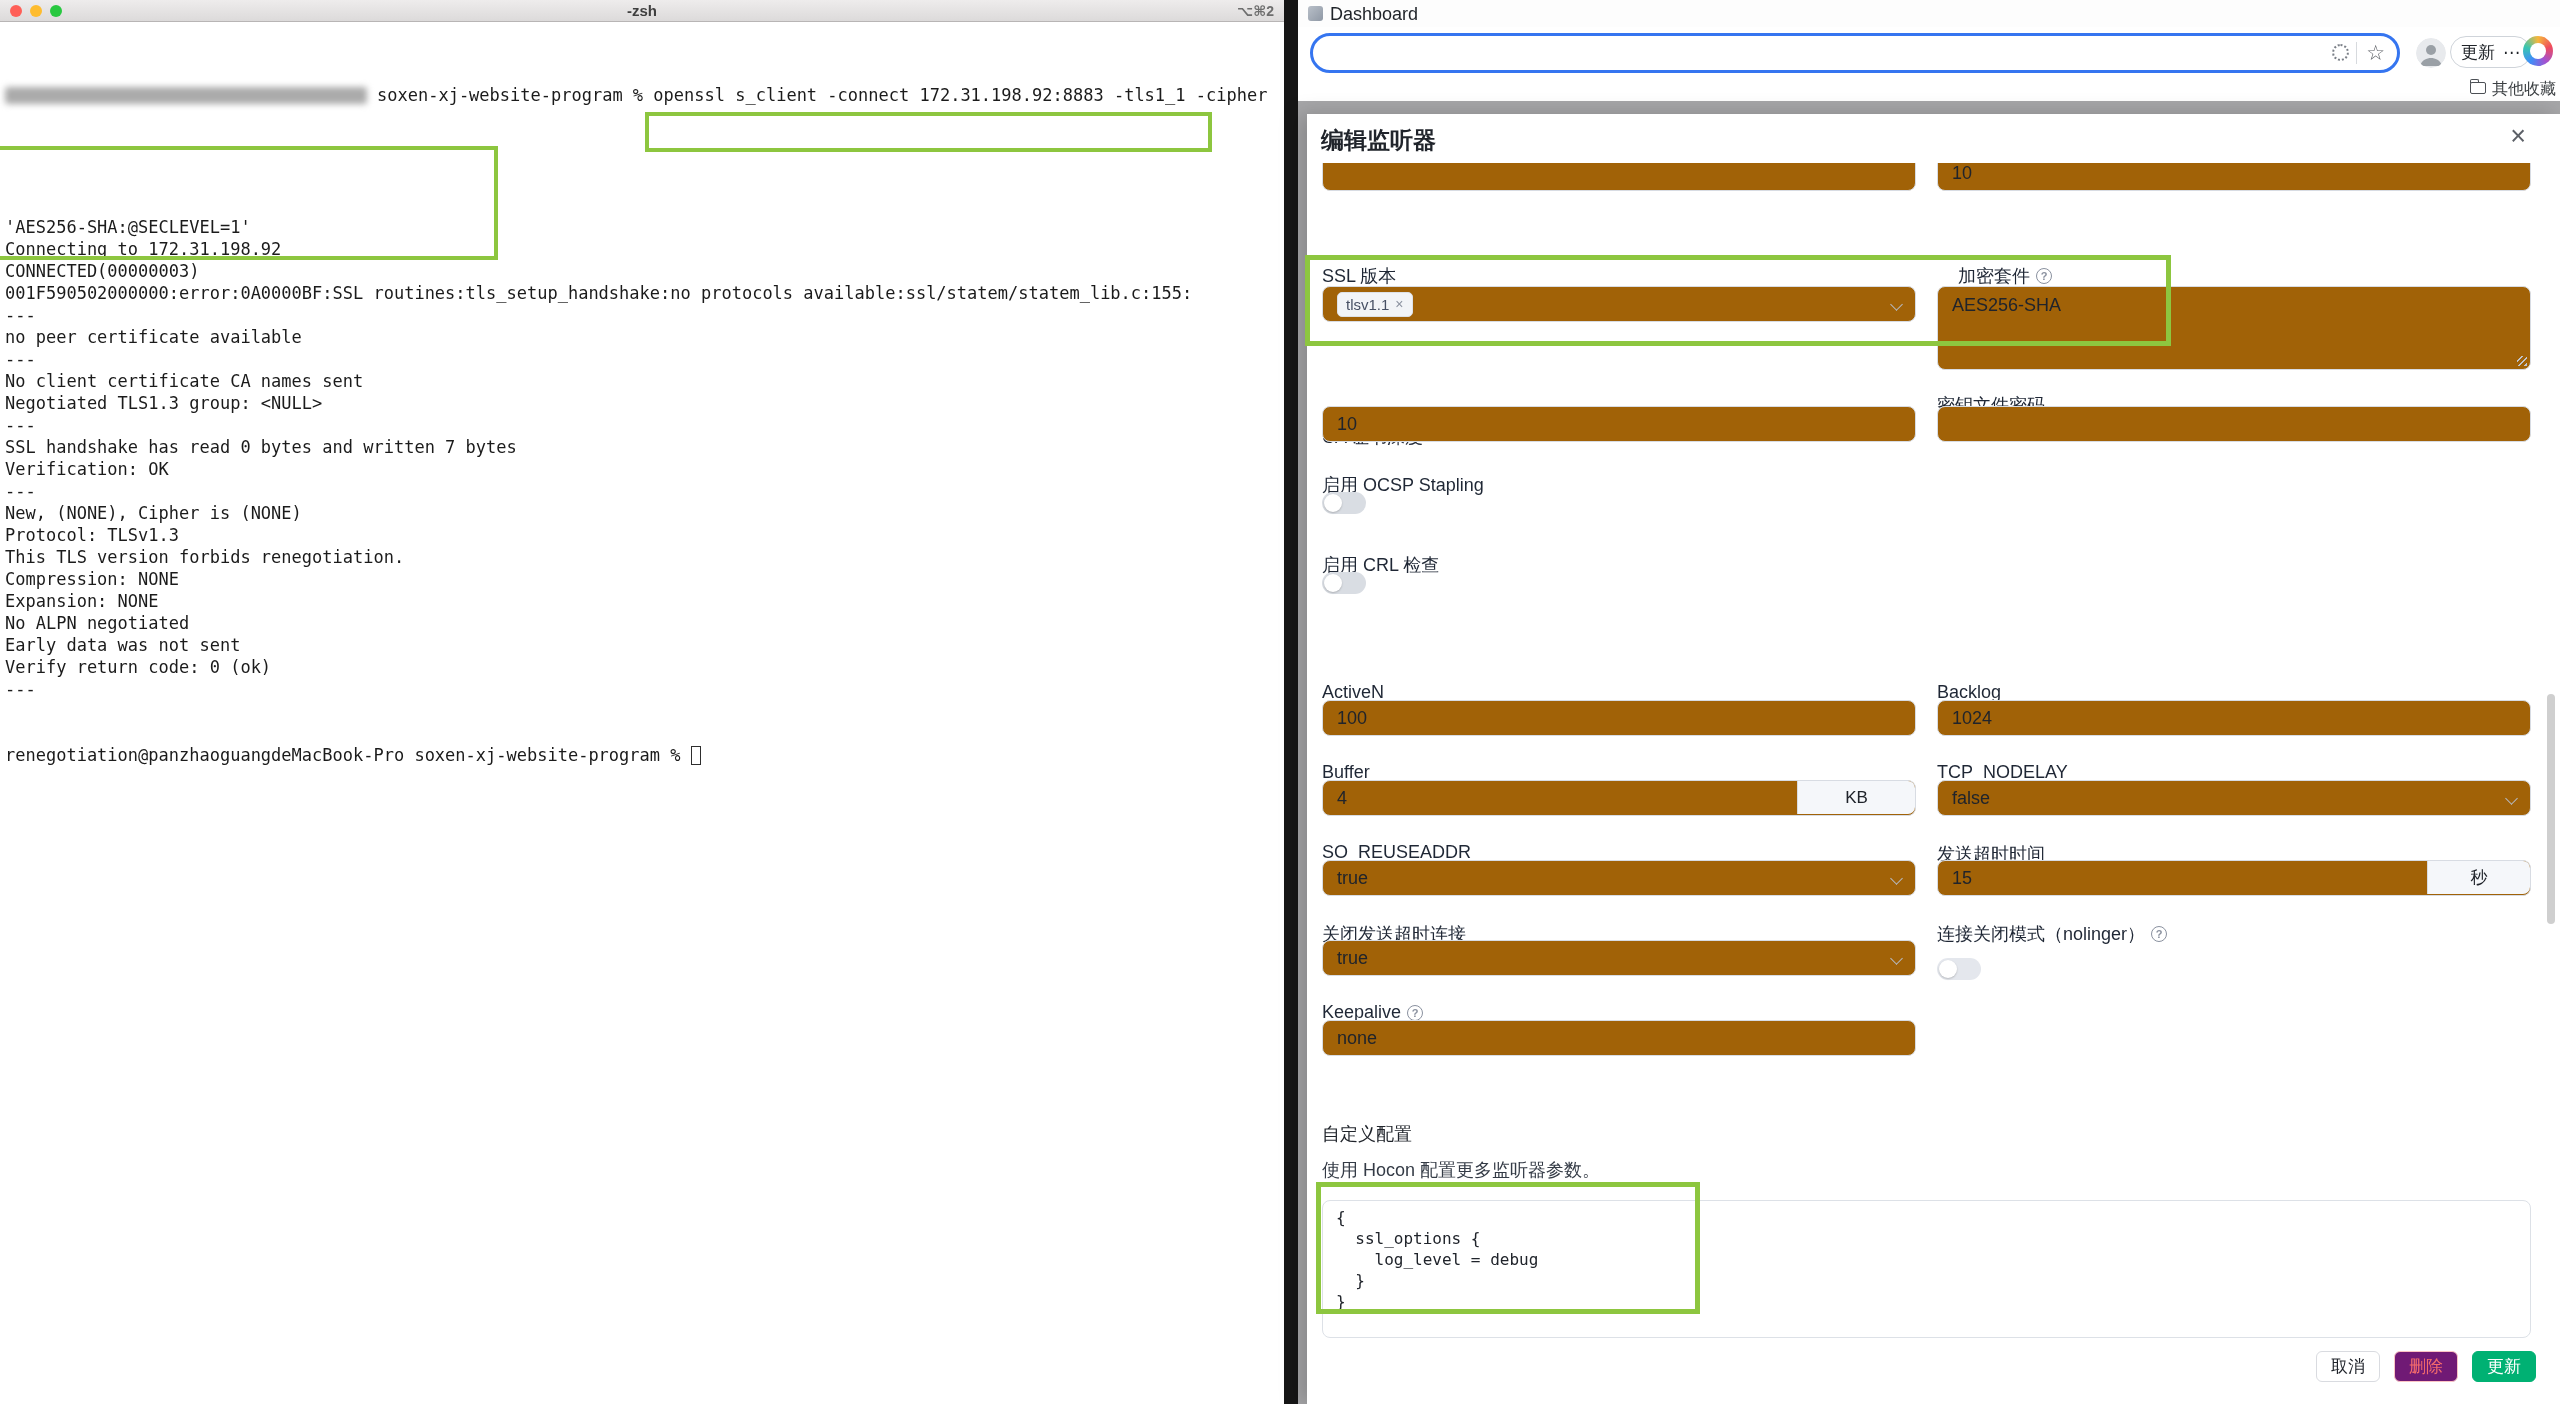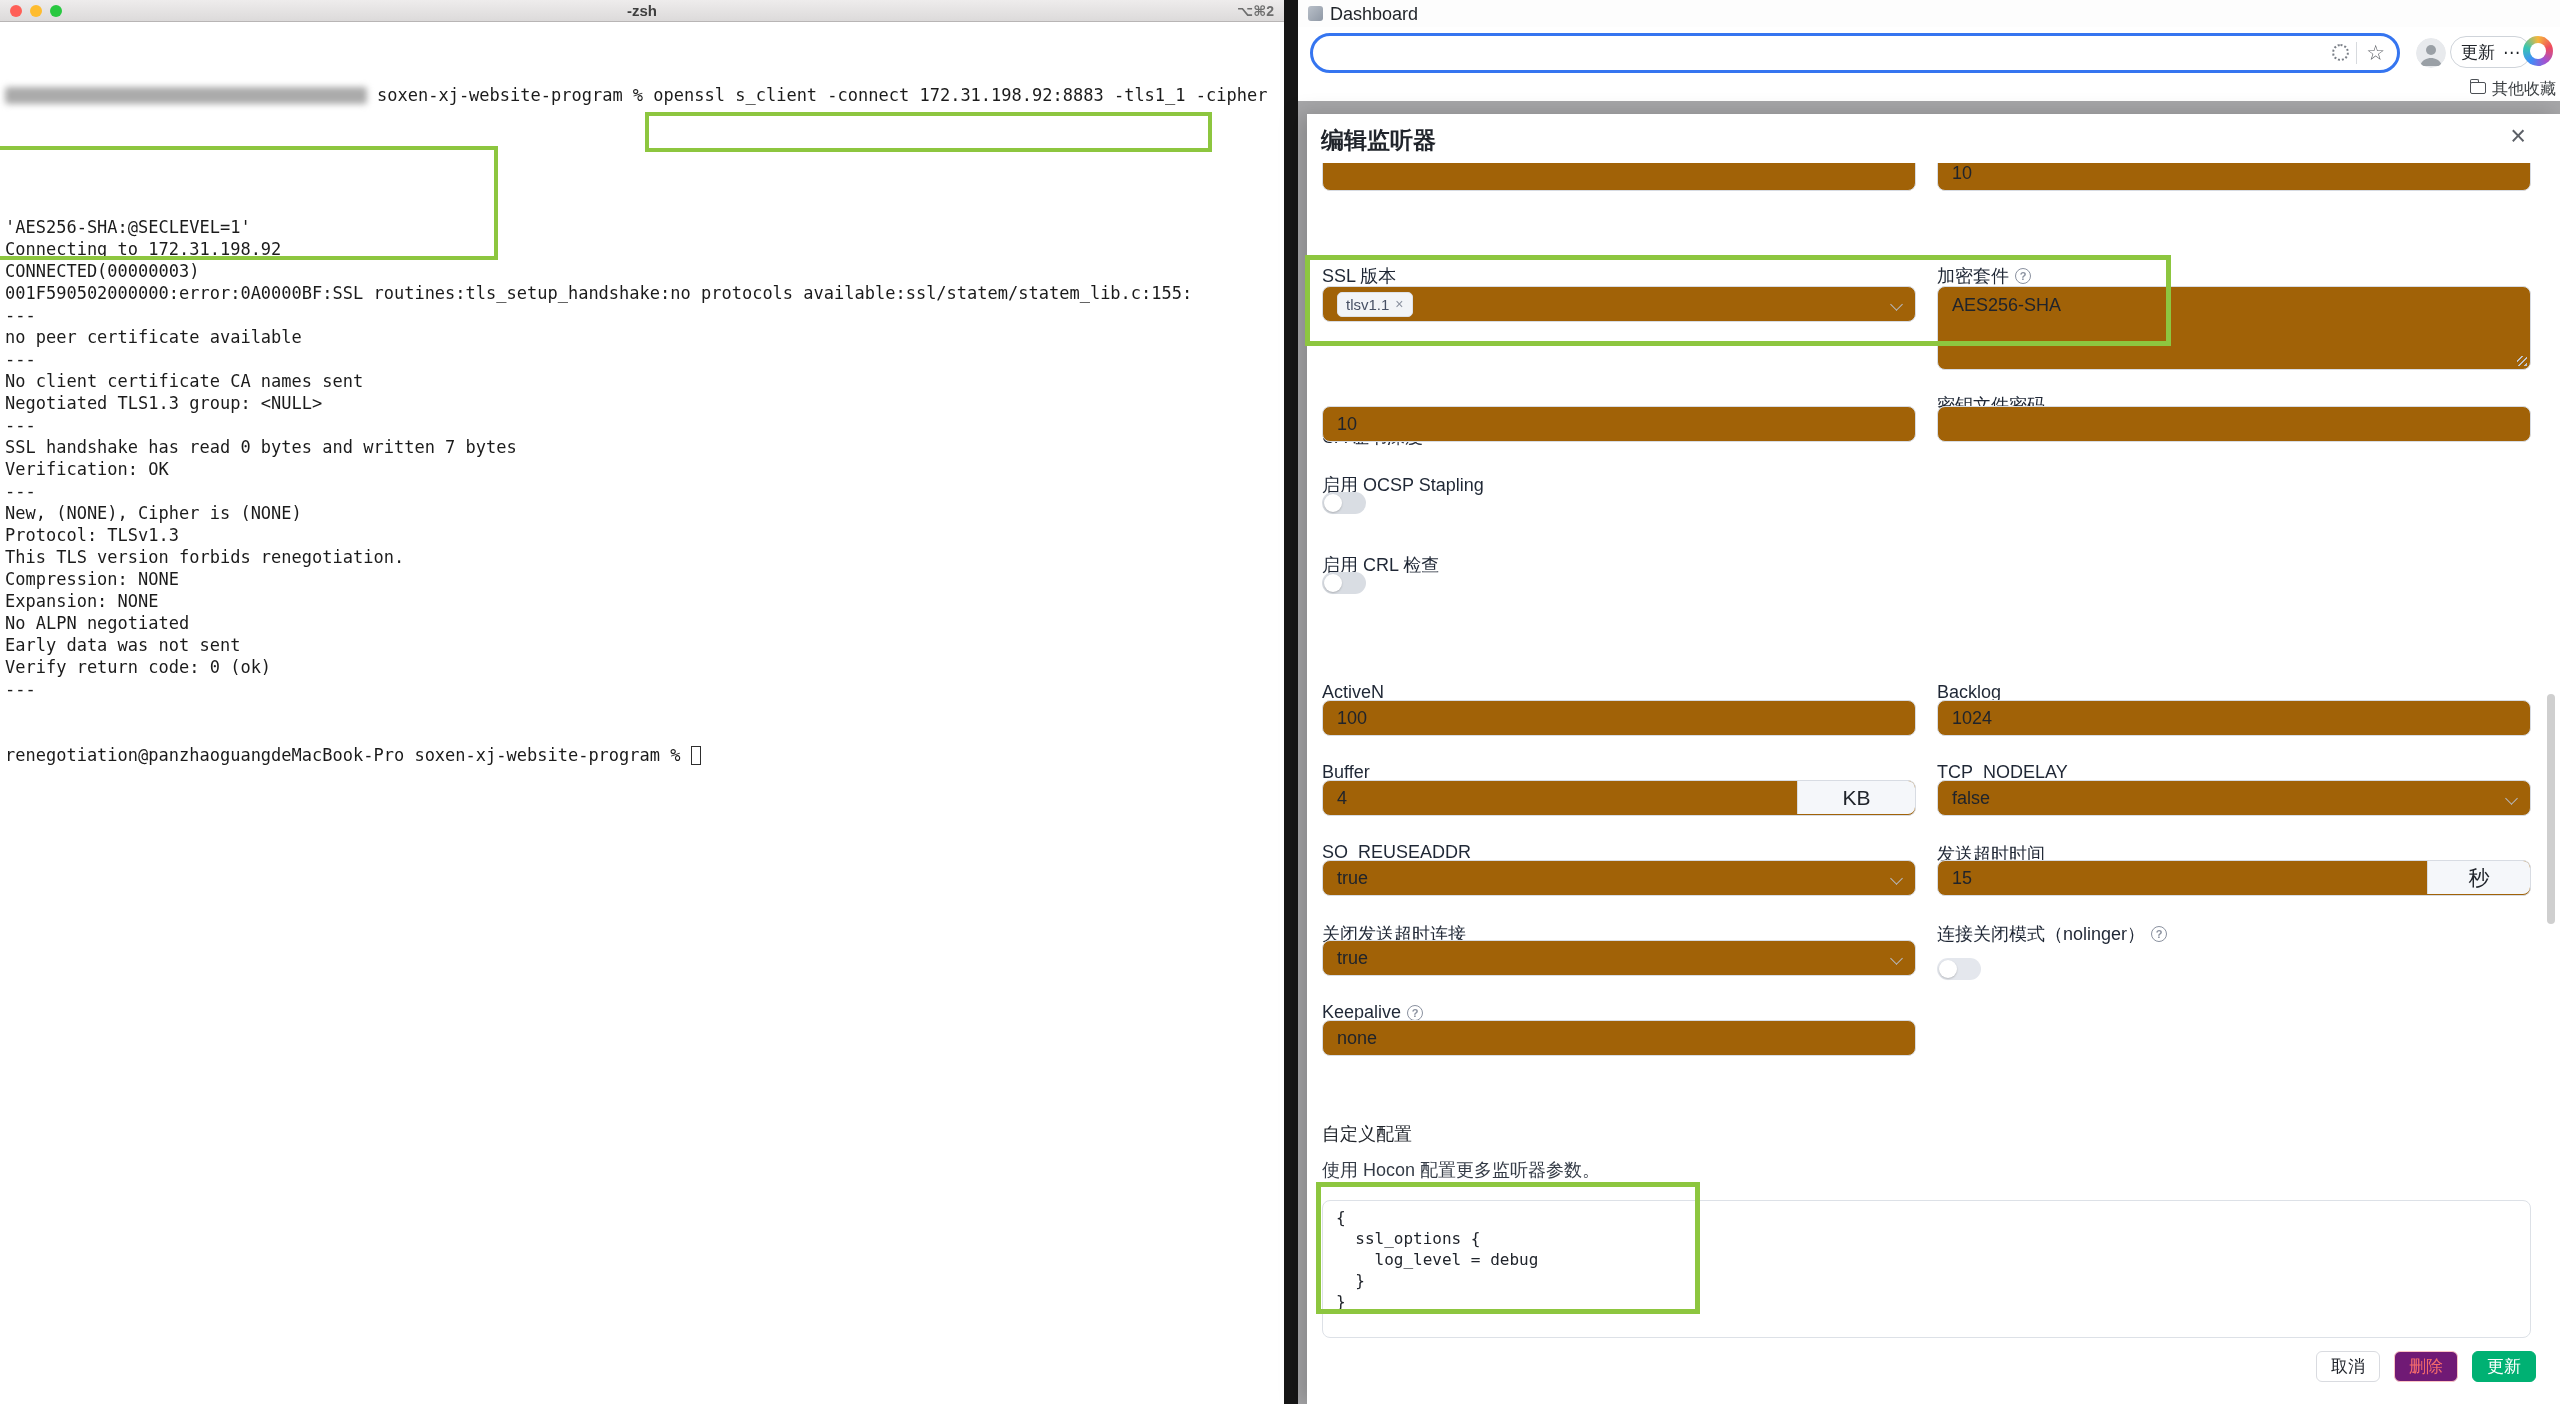--- a/index.html
+++ b/index.html
@@ -73,21 +73,21 @@
     background:#a16207; font-size:18px; color:#20242b; padding:0 14px; display:flex; align-items:center; }
   .ftextarea { height:84px; align-items:flex-start; padding-top:8px; }
   .resize-handle { position:absolute; right:3px; bottom:3px; width:10px; height:10px;
     background:repeating-linear-gradient(135deg,transparent 0 3px,#c0c4cc 3px 4.5px); }
   .chevron { position:absolute; right:14px; top:13px; width:9px; height:9px; border-right:1.8px solid #b6bcc6;
     border-bottom:1.8px solid #b6bcc6; transform:rotate(45deg); }
   .tag { display:inline-flex; align-items:center; gap:6px; background:#f2f4f7; border:1px solid #dde1e7;
     border-radius:5px; padding:3px 8px; font-size:15px; color:#475064; }
   .tag-x { color:#8a919f; font-size:14px; cursor:pointer; }
   .group-append { position:absolute; top:0; right:0; height:33px; background:#f5f7fa; border-left:1.5px solid #d8dce3;
-    border-radius:0 7px 7px 0; display:flex; align-items:center; justify-content:center; font-size:21px; color:#20242b; }
+    border-radius:0 7px 7px 0; display:flex; align-items:center; justify-content:center; font-size:17px; color:#20242b; }
   .toggle { position:absolute; width:44px; height:22px; border-radius:11px; background:#d9dde3; cursor:pointer; }
   .toggle::after { content:""; position:absolute; left:2px; top:2px; width:18px; height:18px; border-radius:50%;
     background:#fff; box-shadow:0 1px 2px rgba(0,0,0,.2); }
   .toggle.lighter { background:#e4e7ed; }
   #clip-row { position:absolute; left:15px; top:49px; width:1209px; height:30px; overflow:hidden; }
   #clip-row .finput { top:-8px; }
   .anno-d { position:absolute; border:5px solid #8dc63f; pointer-events:none; }
   #anno-ssl { left:-2px; top:141px; width:866px; height:91px; }
   #anno-hocon { left:9px; top:1068px; width:384px; height:132px; }
   #section-heading { position:absolute; left:15px; top:1008px; font-size:18px; color:#20242b; }
@@ -162,21 +162,21 @@
   <div id="drawer">
     <div id="drawer-title">编辑监听器</div>
     <div id="drawer-close">×</div>
 
     <div id="clip-row">
       <div class="finput" style="left:0;width:594px;"></div>
       <div class="finput" style="left:615px;width:594px;">10</div>
     </div>
 
     <div class="flabel lcol" style="top:150px;">SSL 版本</div>
-    <div class="flabel rcol" style="top:150px;">
+    <div class="flabel rcol" style="top:150px;margin-left:21px;">
       <span>加密套件</span>
         <span class="qicon">?</span>
     </div>
     <div class="fselect lcol" style="top:172px;">
       <span class="tag">
         <span>tlsv1.1</span>
         <span class="tag-x">×</span>
       </span>
       <span class="chevron"></span>
     </div>

